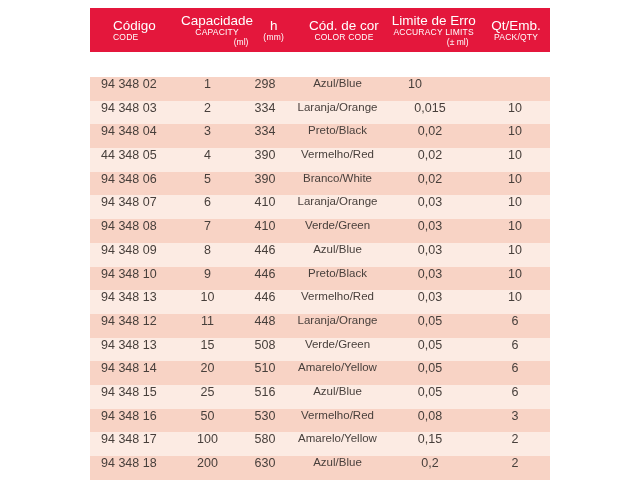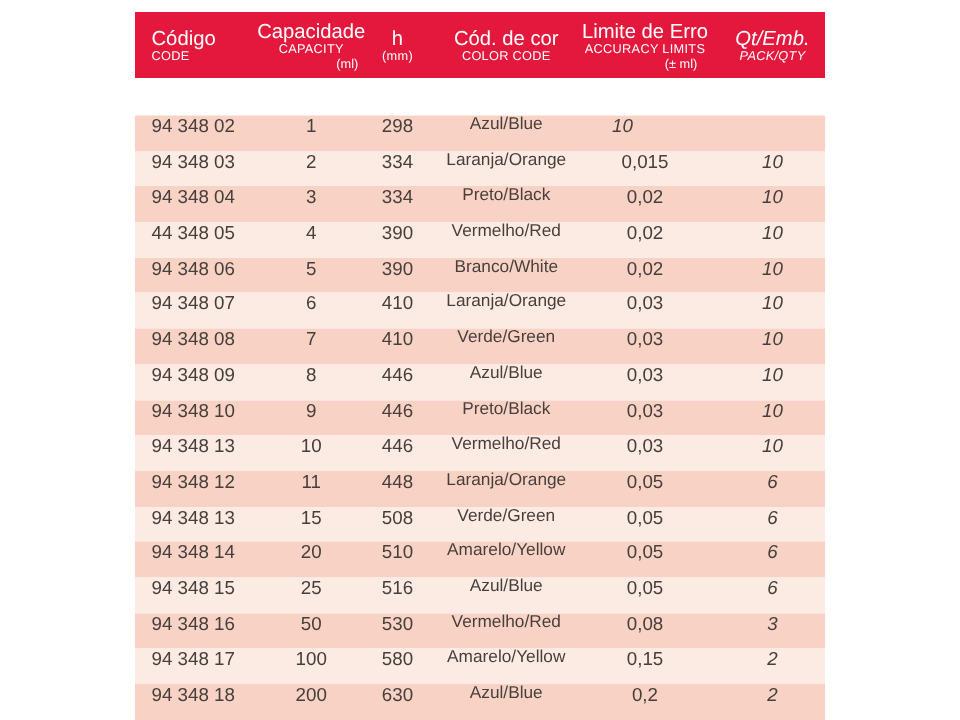--- a/index.html
+++ b/index.html
@@ -16,20 +16,21 @@
     left: 90px; top: 8px;
     width: 460px;
   }
 
   
   .thead {
     display: flex;
     height: 44px;
     background: var(--header-bg, #e4173c);
     color: var(--header-text, #ffffff);
+    padding-left: 12px;
   }
   .th {
     display: flex;
     flex-direction: column;
     justify-content: center;
     align-items: center;
     text-align: left;
     line-height: 1.12;
   }
   .th .title { font-size: 13.5px; }
@@ -49,21 +50,21 @@
   .tr.even { background: var(--row-even-bg, #fcebe3); }
   .td { text-align: center; }
 
   
   .col-code     { width: 90px;  text-align: left; padding-left: 11px; align-items: flex-start; }
   .th.col-code  { padding-left: 11px; text-align: left; }
   .col-capacity { width: 55px; }
   .col-h        { width: 60px; }
   .col-color    { width: 85px; font-size: 11.5px; }
   .col-error    { width: 100px; }
-  .col-qty      { width: 70px; font-style: italic; }
+  .col-qty      { width: 70px; }
 </style>
 </head>
 <body>
 
 <div class="page">
   <div class="spec-table">
 
     <div class="thead">
       <div class="th col-code">
         <div class="title">Código</div>

